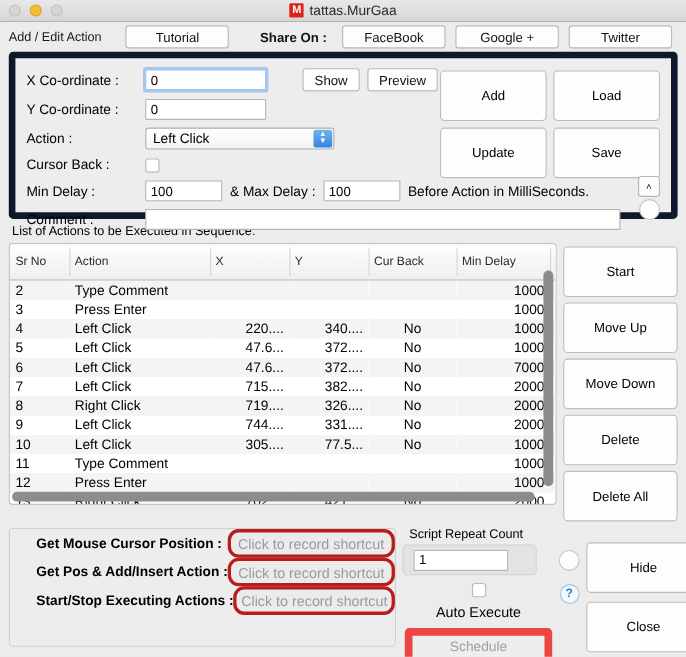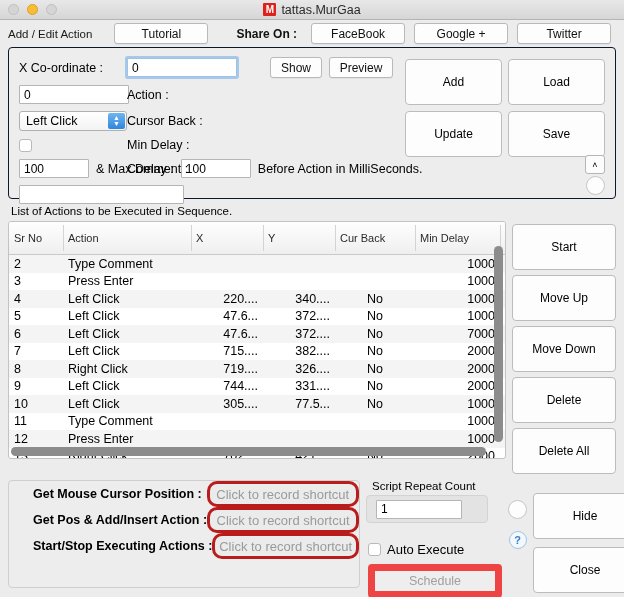--- a/index.html
+++ b/index.html
@@ -95,21 +95,21 @@
   .share-label {
     font-size: 12px;
     font-weight: bold;
     color: #111;
   }
 
   
   .panel {
     margin: 0 8px;
     background: #ededed;
-    border: 1px solid #0f172a;
+    border: 6px solid #0f172a;
     border-radius: 4px;
     padding: 9px 10px 9px 10px;
     position: relative;
     height: 152px;
     box-sizing: border-box;
   }
   .form-grid {
     display: grid;
     grid-template-columns: 108px 1fr;
     row-gap: 7px;
@@ -410,22 +410,23 @@
     padding-left: 9px;
   }
   .repeat-in {
     width: 86px;
     height: 19px;
   }
   .ae-row {
     display: flex;
     align-items: center;
     gap: 6px;
-    margin-top: 19px;
+    margin-top: 7px;
     padding-left: 2px;
+    flex-direction: column;
   }
   .ae-label { font-size: 13px; }
   .sched-btn {
     margin-top: 7px;
     margin-left: 2px;
     width: 120px;
     height: 20px;
     background: #eeeeee;
     border: 7px solid #ef4444;
     border-radius: 4px;
@@ -503,20 +504,21 @@
 <div class="panel">
   <div class="form-grid">
 
     <div class="flabel">X Co-ordinate :</div>
     <div class="row-inline">
       <input class="tin coord-in focused" value="0" style="">
       <div class="tb-btn" style="min-width:50px;margin-left:26px;">Show</div>
       <div class="tb-btn" style="min-width:62px;">Preview</div>
     </div>
 
+    <div class="flabel">Y Co-ordinate :</div>
     <div class="row-inline">
       <input class="tin coord-in" value="0" style="">
     </div>
 
     <div class="flabel">Action :</div>
     <div class="row-inline">
       <div class="popup">
         <span>Left Click</span>
         <span class="arrows">
           <span>▲</span>

